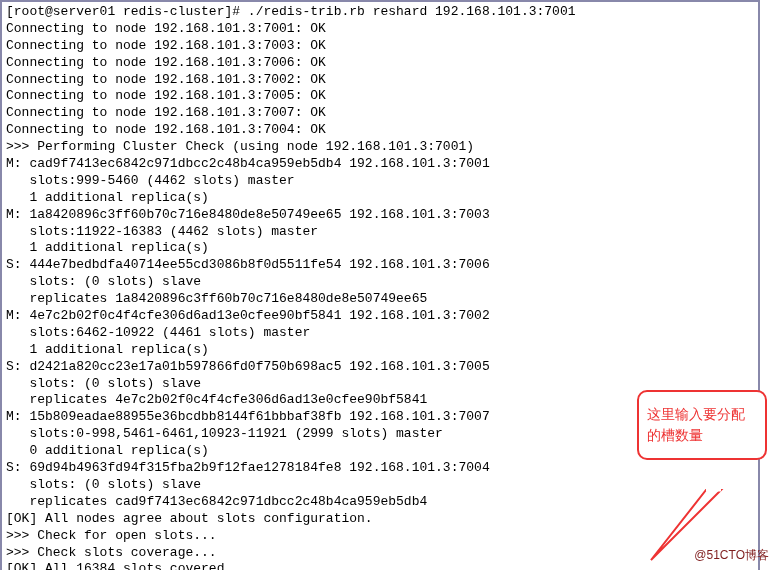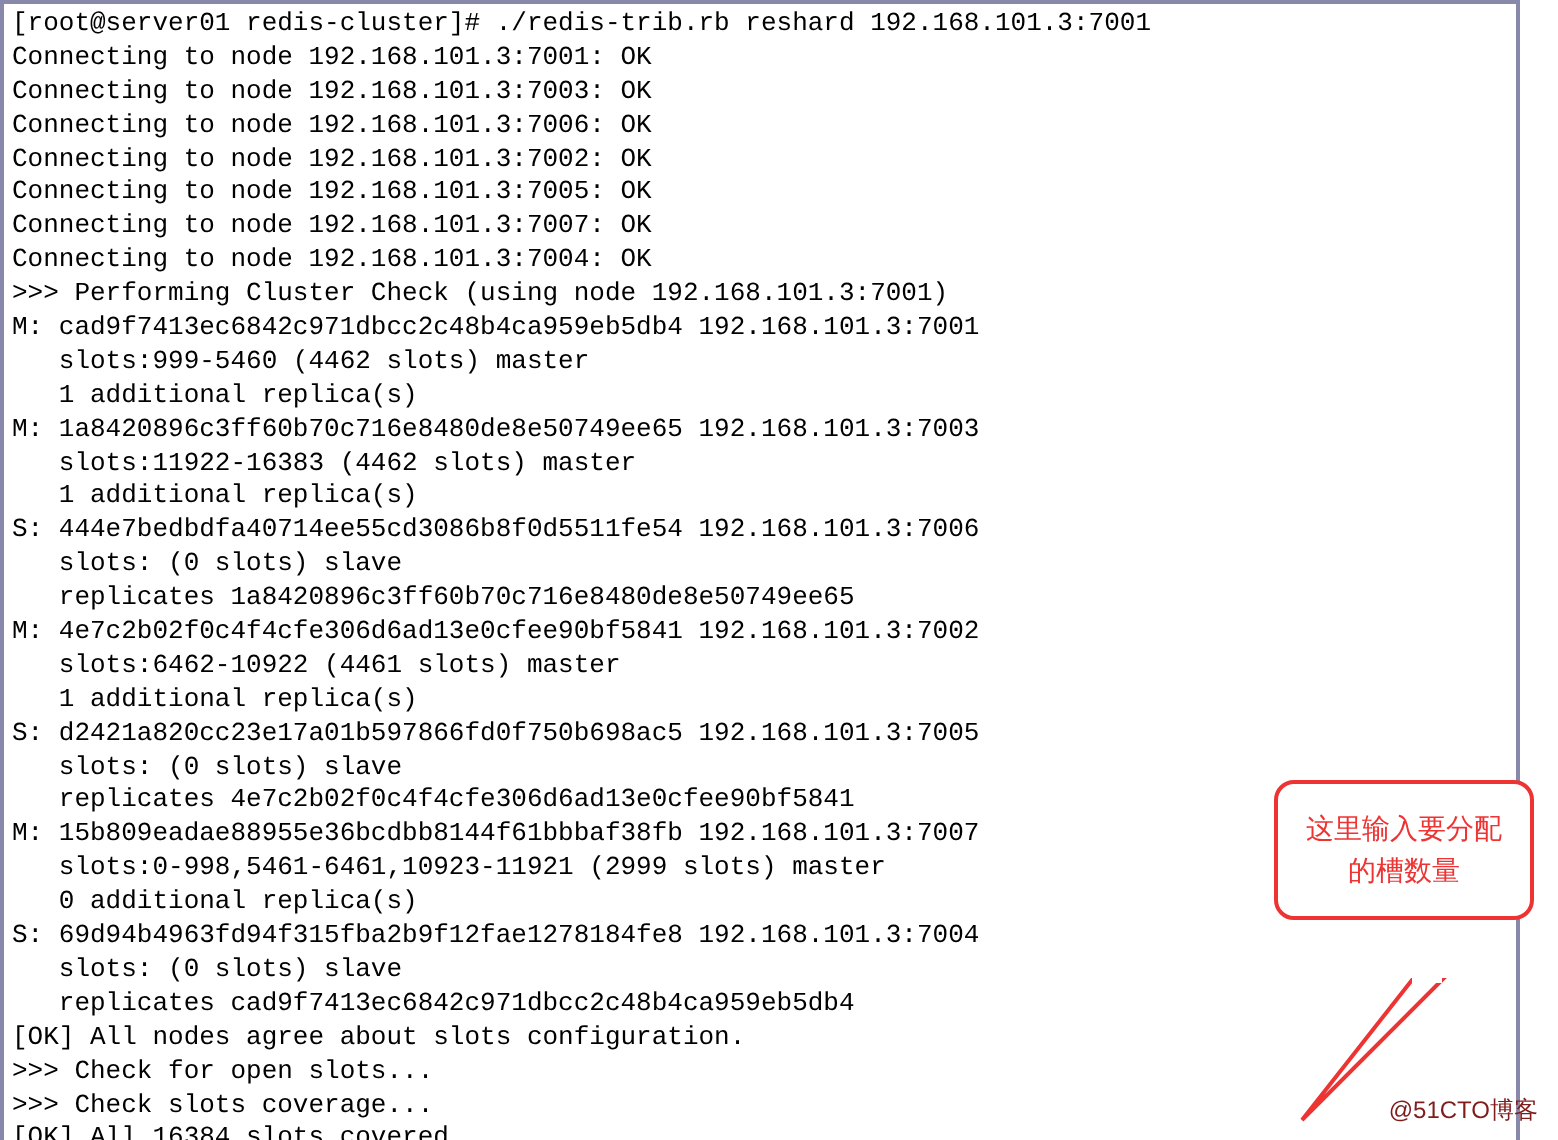--- a/index.html
+++ b/index.html
@@ -28,21 +28,20 @@
       position: absolute;
       right: 12px;
       top: 390px;
       width: 110px;
       border: 2px solid #e33;
       border-radius: 10px;
       padding: 12px 8px;
       color: #e33;
       font-family: "Microsoft YaHei", sans-serif;
       font-size: 14px;
-      text-align: center;
       background: #fff;
       line-height: 1.5;
     }
     .callout-tail {
       position: absolute;
       right: 128px;
       top: 455px;
       width: 0;
       height: 0;
     }

